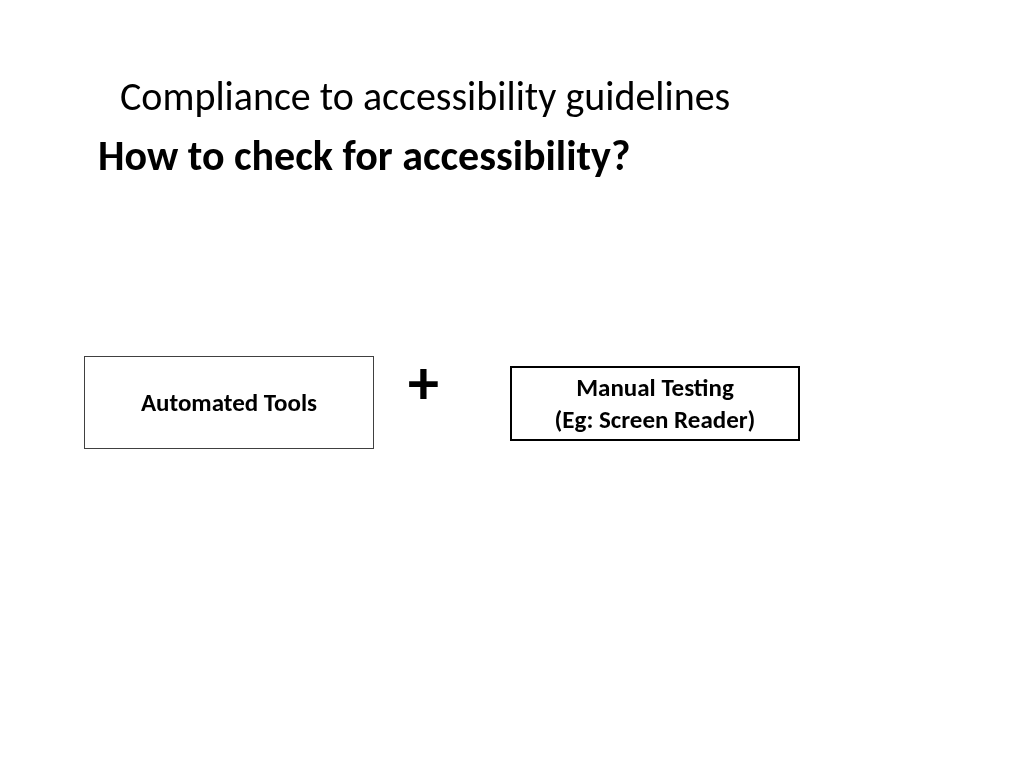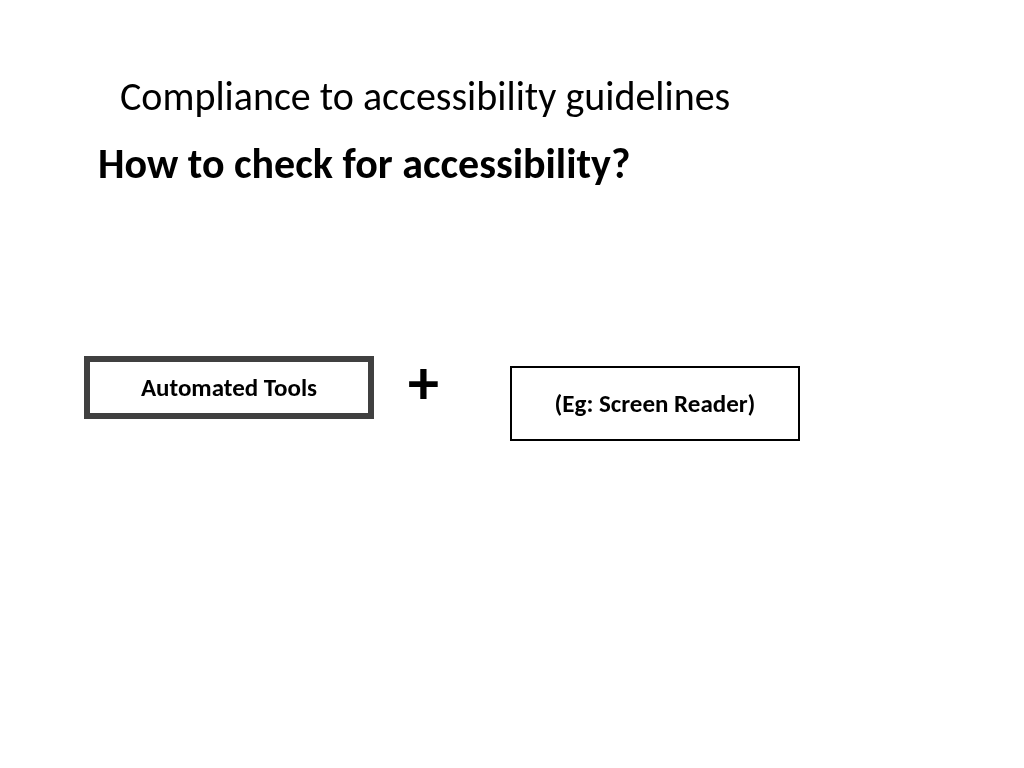--- a/index.html
+++ b/index.html
@@ -20,31 +20,31 @@
       position: absolute;
       left: 76px;
       top: 72px;
       font-size: 40px;
       font-weight: 400;
       margin-left: 44px;
     }
     .slide-subtitle {
       position: absolute;
       left: 98px;
-      top: 138px;
+      top: 130px;
       font-size: 42px;
       font-weight: 700;
     }
     .box-left {
       position: absolute;
       left: 84px;
       top: 356px;
       width: 290px;
-      height: 63px;
-      border: 6px solid #404040;
+      height: 93px;
+      border: 1px solid #404040;
       display: flex;
       flex-direction: column;
       align-items: center;
       justify-content: center;
       font-weight: 700;
       font-size: 25px;
       line-height: 1.25;
       text-align: center;
     }
     .plus-symbol {
@@ -78,14 +78,15 @@
 <div class="slide-title">Compliance to accessibility guidelines</div>
 <div class="slide-subtitle">How to check for accessibility?</div>
 
 <div class="box-left">
   <div>Automated Tools</div>
 </div>
 
 <div class="plus-symbol">+</div>
 
 <div class="box-right">
+  <div>Manual Testing</div>
   <div>(Eg: Screen Reader)</div>
 </div>
 
 </body></html>

